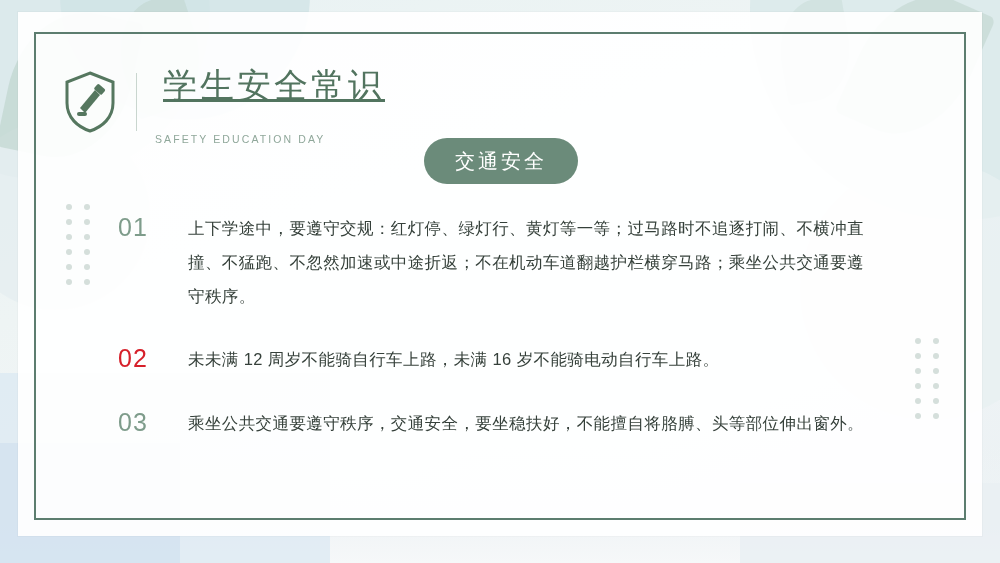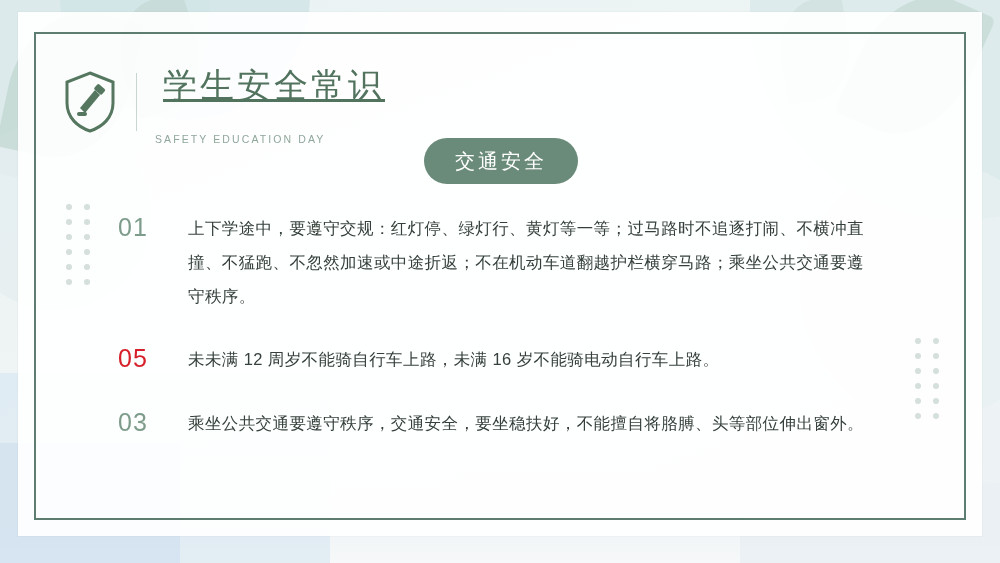--- a/index.html
+++ b/index.html
@@ -276,21 +276,21 @@
   </div>
 
   <div class="list">
 
     <div class="item">
       <div class="num accent" style="color:#7e9c8b;">01</div>
       <div class="text">上下学途中，要遵守交规：红灯停、绿灯行、黄灯等一等；过马路时不追逐打闹、不横冲直撞、不猛跑、不忽然加速或中途折返；不在机动车道翻越护栏横穿马路；乘坐公共交通要遵守秩序。</div>
     </div>
 
     <div class="item">
-      <div class="num accent">05</div>
+      <div class="num accent">02</div>
       <div class="text">未未满 12 周岁不能骑自行车上路，未满 16 岁不能骑电动自行车上路。</div>
     </div>
 
     <div class="item">
       <div class="num">03</div>
       <div class="text">乘坐公共交通要遵守秩序，交通安全，要坐稳扶好，不能擅自将胳膊、头等部位伸出窗外。</div>
     </div>
 
   </div>
 

